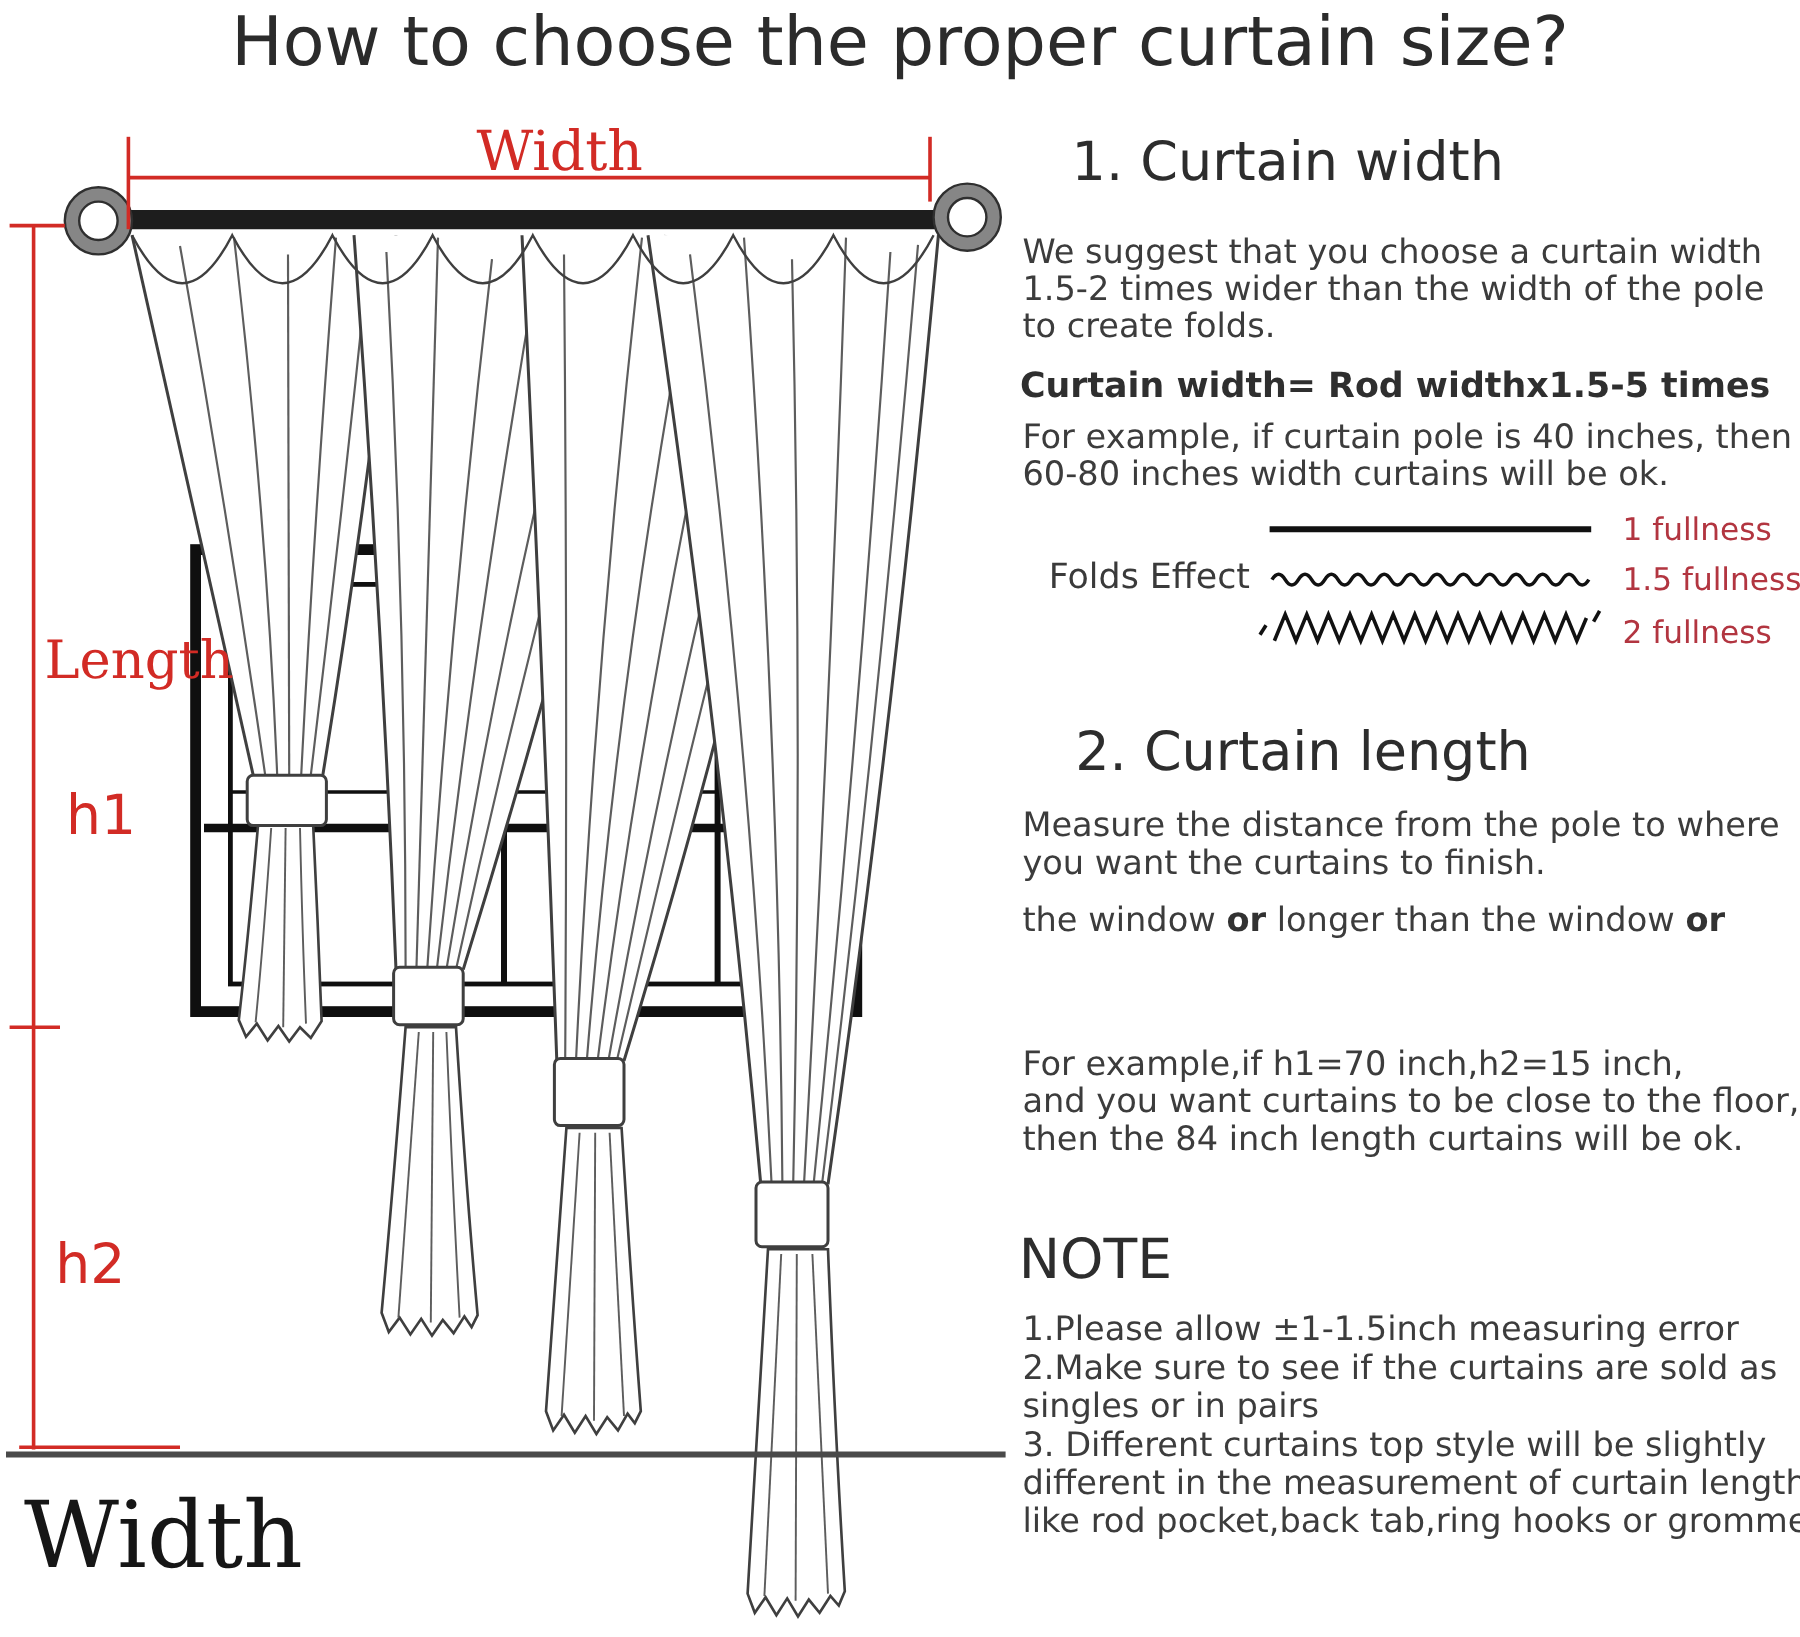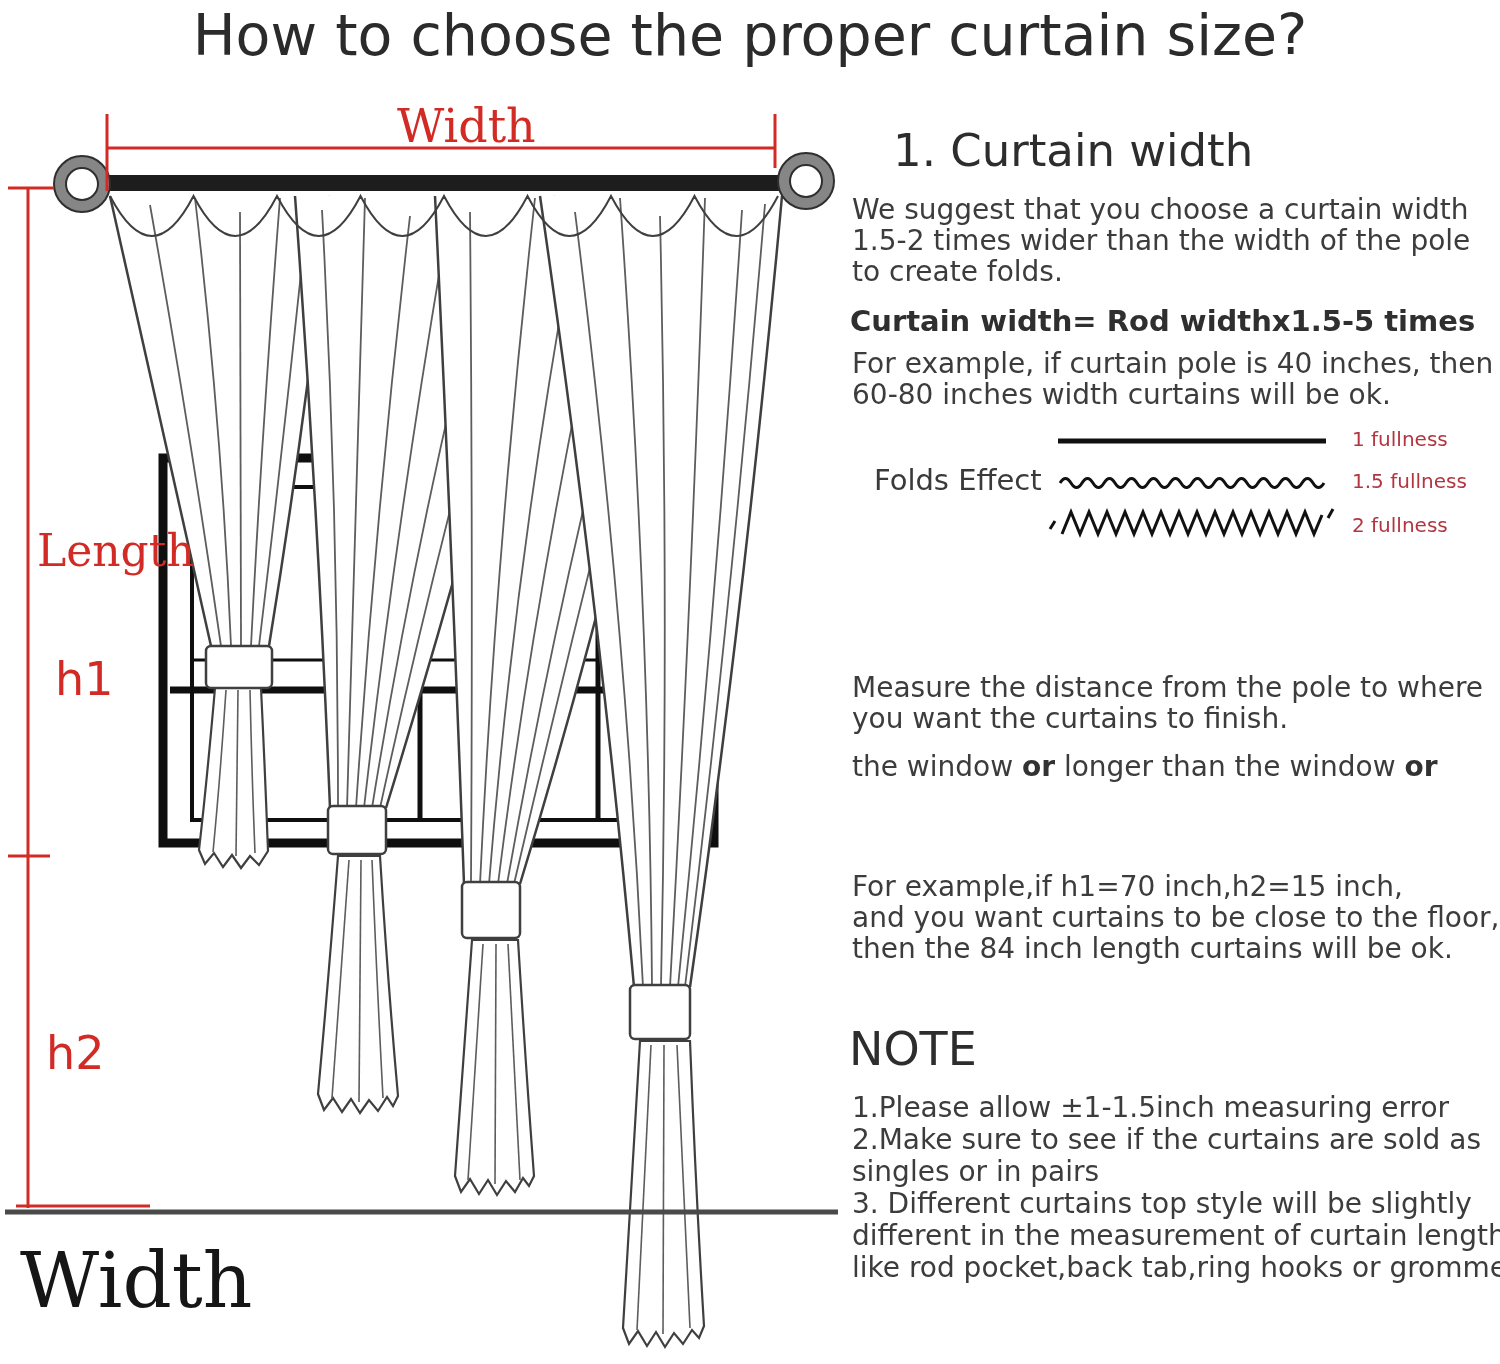--- a/index.html
+++ b/index.html
@@ -12,21 +12,21 @@
   .lbl-width{left:397px;top:99px;font-size:46px;}
   .lbl-length{left:37px;top:525px;font-size:44px;}
   .lbl-h1{left:55px;top:652px;font-size:46px;}
   .lbl-h2{left:46px;top:1026px;font-size:46px;}
   .lbl-floor{left:20px;top:1236px;font-size:77px;color:#161616;}
   .h-sec{font-size:45px;color:#2d2d2d;}
   .body{font-size:28px;line-height:31px;color:#3c3c3c;}
   .b{font-weight:bold;color:#323232;}
   .formula{font-size:29px;font-weight:bold;color:#2f2f2f;}
   .folds-label{font-size:29px;color:#3a3a3a;}
-  .fullness{font-size:20px;color:var(--fullness_red);}
+  .fullness{font-size:26px;color:var(--fullness_red);}
   .note-h{font-size:46px;color:#2d2d2d;}
   svg{position:absolute;left:0;top:0;}
 </style>
 </head>
 <body>
 
 <div class="page">
 
   <svg width="1500" height="1364" viewBox="0 0 1500 1364">
 
@@ -159,30 +159,31 @@
   </svg>
 
   <div class="abs title">How to choose the proper curtain size?</div>
 
   <div class="abs serif red lbl-width">Width</div>
   <div class="abs serif red lbl-length">Length</div>
   <div class="abs red lbl-h1">h1</div>
   <div class="abs red lbl-h2">h2</div>
   <div class="abs serif lbl-floor">Width</div>
 
-  <div class="abs h-sec" style="left:893px;top:124px;">1. Curtain width</div>
+  <div class="abs h-sec" style="left:893px;top:108px;">1. Curtain width</div>
   <div class="abs body" style="left:852px;top:194px;">We suggest that you choose a curtain width<br>1.5-2 times wider than the width of the pole<br>to create folds.</div>
   <div class="abs formula" style="left:850px;top:304px;">Curtain width= Rod widthx1.5-5 times</div>
   <div class="abs body" style="left:852px;top:348px;">For example, if curtain pole is 40 inches, then<br>60-80 inches width curtains will be ok.</div>
 
   <div class="abs folds-label" style="left:874px;top:463px;">Folds Effect</div>
   <div class="abs fullness" style="left:1352px;top:427px;">1 fullness</div>
   <div class="abs fullness" style="left:1352px;top:469px;">1.5 fullness</div>
   <div class="abs fullness" style="left:1352px;top:513px;">2 fullness</div>
 
+  <div class="abs h-sec" style="left:896px;top:600px;">2. Curtain length</div>
   <div class="abs body" style="left:852px;top:672px;">Measure the distance from the pole to where<br>you want the curtains to finish.</div>
   <div class="abs body" style="left:852px;top:751px;">
       <div><span>the window </span><span class="b">or</span><span> longer than the window </span><span class="b">or</span></div>
     </div>
   <div class="abs body" style="left:852px;top:871px;">For example,if h1=70 inch,h2=15 inch,<br>and you want curtains to be close to the floor,<br>then the 84 inch length curtains will be ok.</div>
 
   <div class="abs note-h" style="left:849px;top:1022px;">NOTE</div>
   <div class="abs body" style="left:852px;top:1092px;line-height:32px;">1.Please allow ±1-1.5inch measuring error<br>2.Make sure to see if the curtains are sold as<br>singles or in pairs<br>3. Different curtains top style will be slightly<br>different in the measurement of curtain length,<br>like rod pocket,back tab,ring hooks or grommet</div>
 
 </div>

